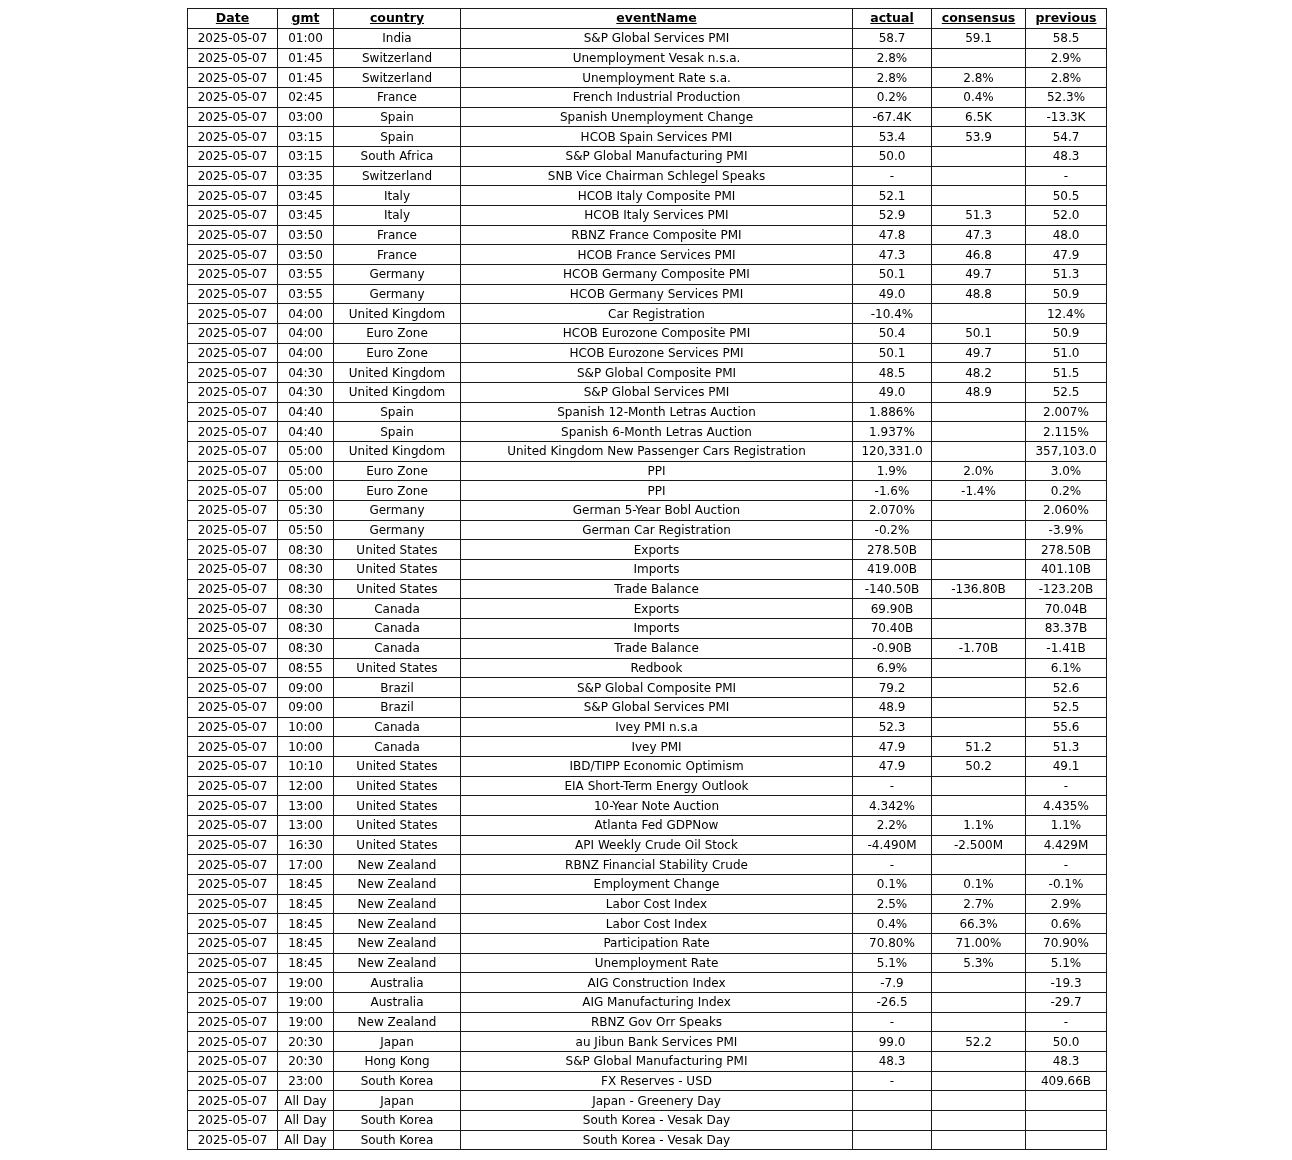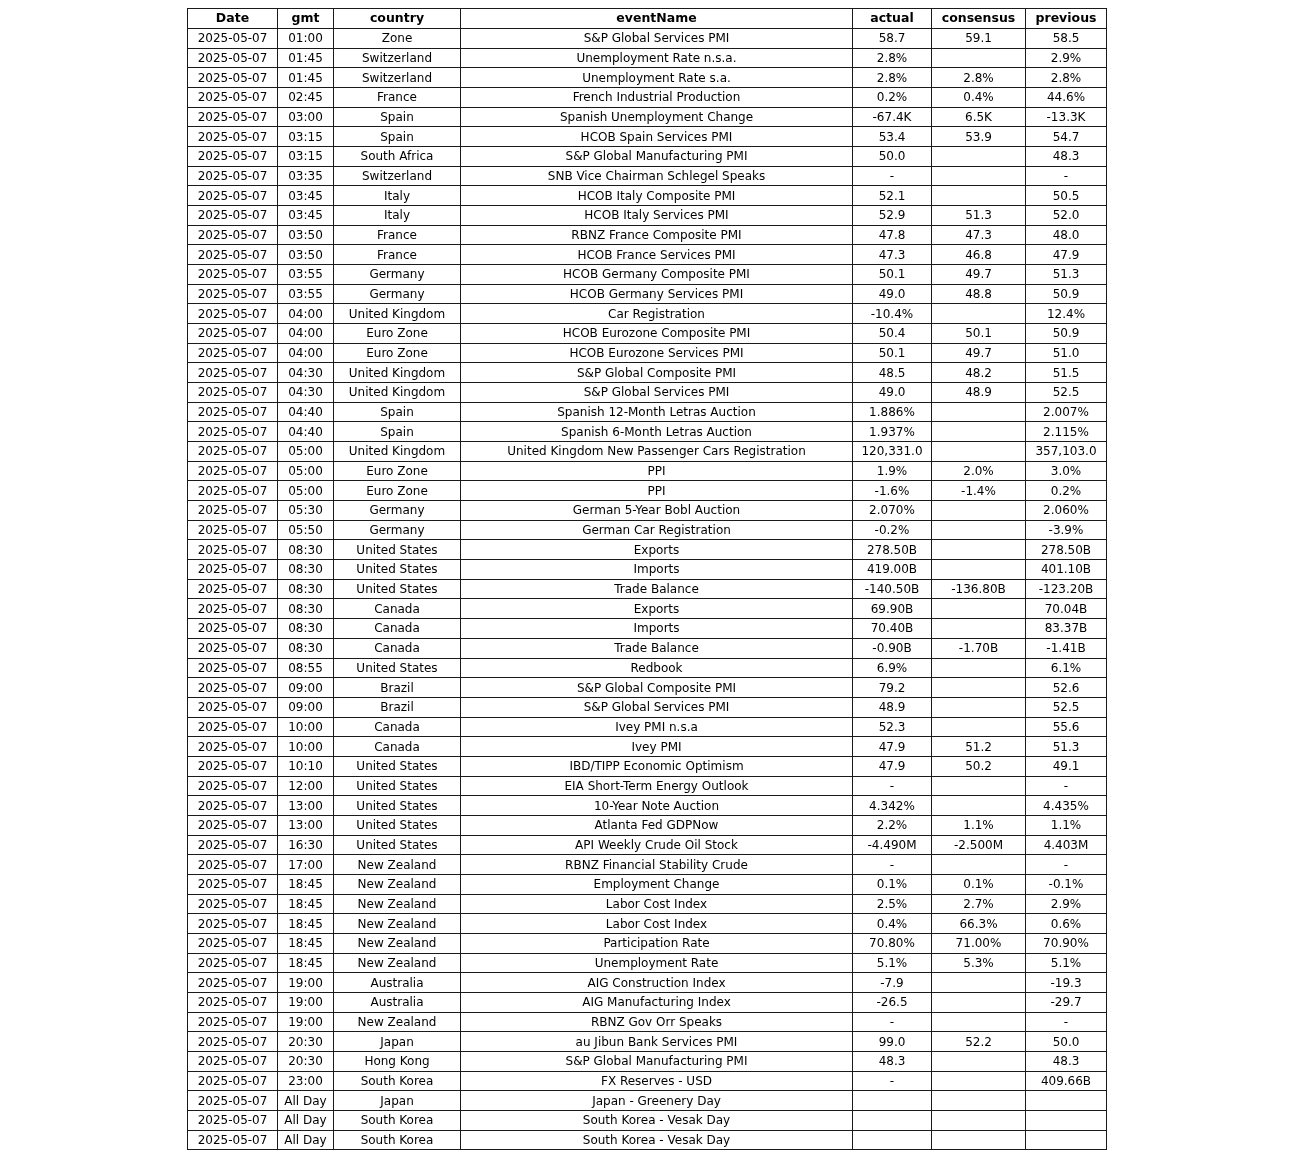--- a/index.html
+++ b/index.html
@@ -33,20 +33,21 @@
     font-size: 12px;
     line-height: 1;
     color: #000000;
     padding: 0 2px;
     white-space: nowrap;
     overflow: hidden;
     background: #ffffff;
   }
   table.calendar thead tr {
     height: 20px;
+    text-decoration: underline;
   }
   table.calendar th {
     font-weight: bold;
     font-size: 12.5px;
   }
   table.calendar tbody tr {
     height: 19.68px;
     margin-top: 6px;
   }
   col.c-date      { width: 90px;  }
@@ -79,52 +80,52 @@
         <th>eventName</th>
         <th>actual</th>
         <th>consensus</th>
         <th>previous</th>
       </tr>
     </thead>
     <tbody>
         <tr>
           <td>2025-05-07</td>
           <td>01:00</td>
-          <td>Zone</td>
+          <td>India</td>
           <td>S&amp;P Global Services PMI</td>
           <td>58.7</td>
           <td>59.1</td>
           <td>58.5</td>
         </tr>
         <tr>
           <td>2025-05-07</td>
           <td>01:45</td>
           <td>Switzerland</td>
-          <td>Unemployment Rate n.s.a.</td>
+          <td>Unemployment Vesak n.s.a.</td>
           <td>2.8%</td>
           <td></td>
           <td>2.9%</td>
         </tr>
         <tr>
           <td>2025-05-07</td>
           <td>01:45</td>
           <td>Switzerland</td>
           <td>Unemployment Rate s.a.</td>
           <td>2.8%</td>
           <td>2.8%</td>
           <td>2.8%</td>
         </tr>
         <tr>
           <td>2025-05-07</td>
           <td>02:45</td>
           <td>France</td>
           <td>French Industrial Production</td>
           <td>0.2%</td>
           <td>0.4%</td>
-          <td>44.6%</td>
+          <td>52.3%</td>
         </tr>
         <tr>
           <td>2025-05-07</td>
           <td>03:00</td>
           <td>Spain</td>
           <td>Spanish Unemployment Change</td>
           <td>-67.4K</td>
           <td>6.5K</td>
           <td>-13.3K</td>
         </tr>
@@ -452,21 +453,21 @@
           <td>1.1%</td>
           <td>1.1%</td>
         </tr>
         <tr>
           <td>2025-05-07</td>
           <td>16:30</td>
           <td>United States</td>
           <td>API Weekly Crude Oil Stock</td>
           <td>-4.490M</td>
           <td>-2.500M</td>
-          <td>4.403M</td>
+          <td>4.429M</td>
         </tr>
         <tr>
           <td>2025-05-07</td>
           <td>17:00</td>
           <td>New Zealand</td>
           <td>RBNZ Financial Stability Crude</td>
           <td>-</td>
           <td></td>
           <td>-</td>
         </tr>

